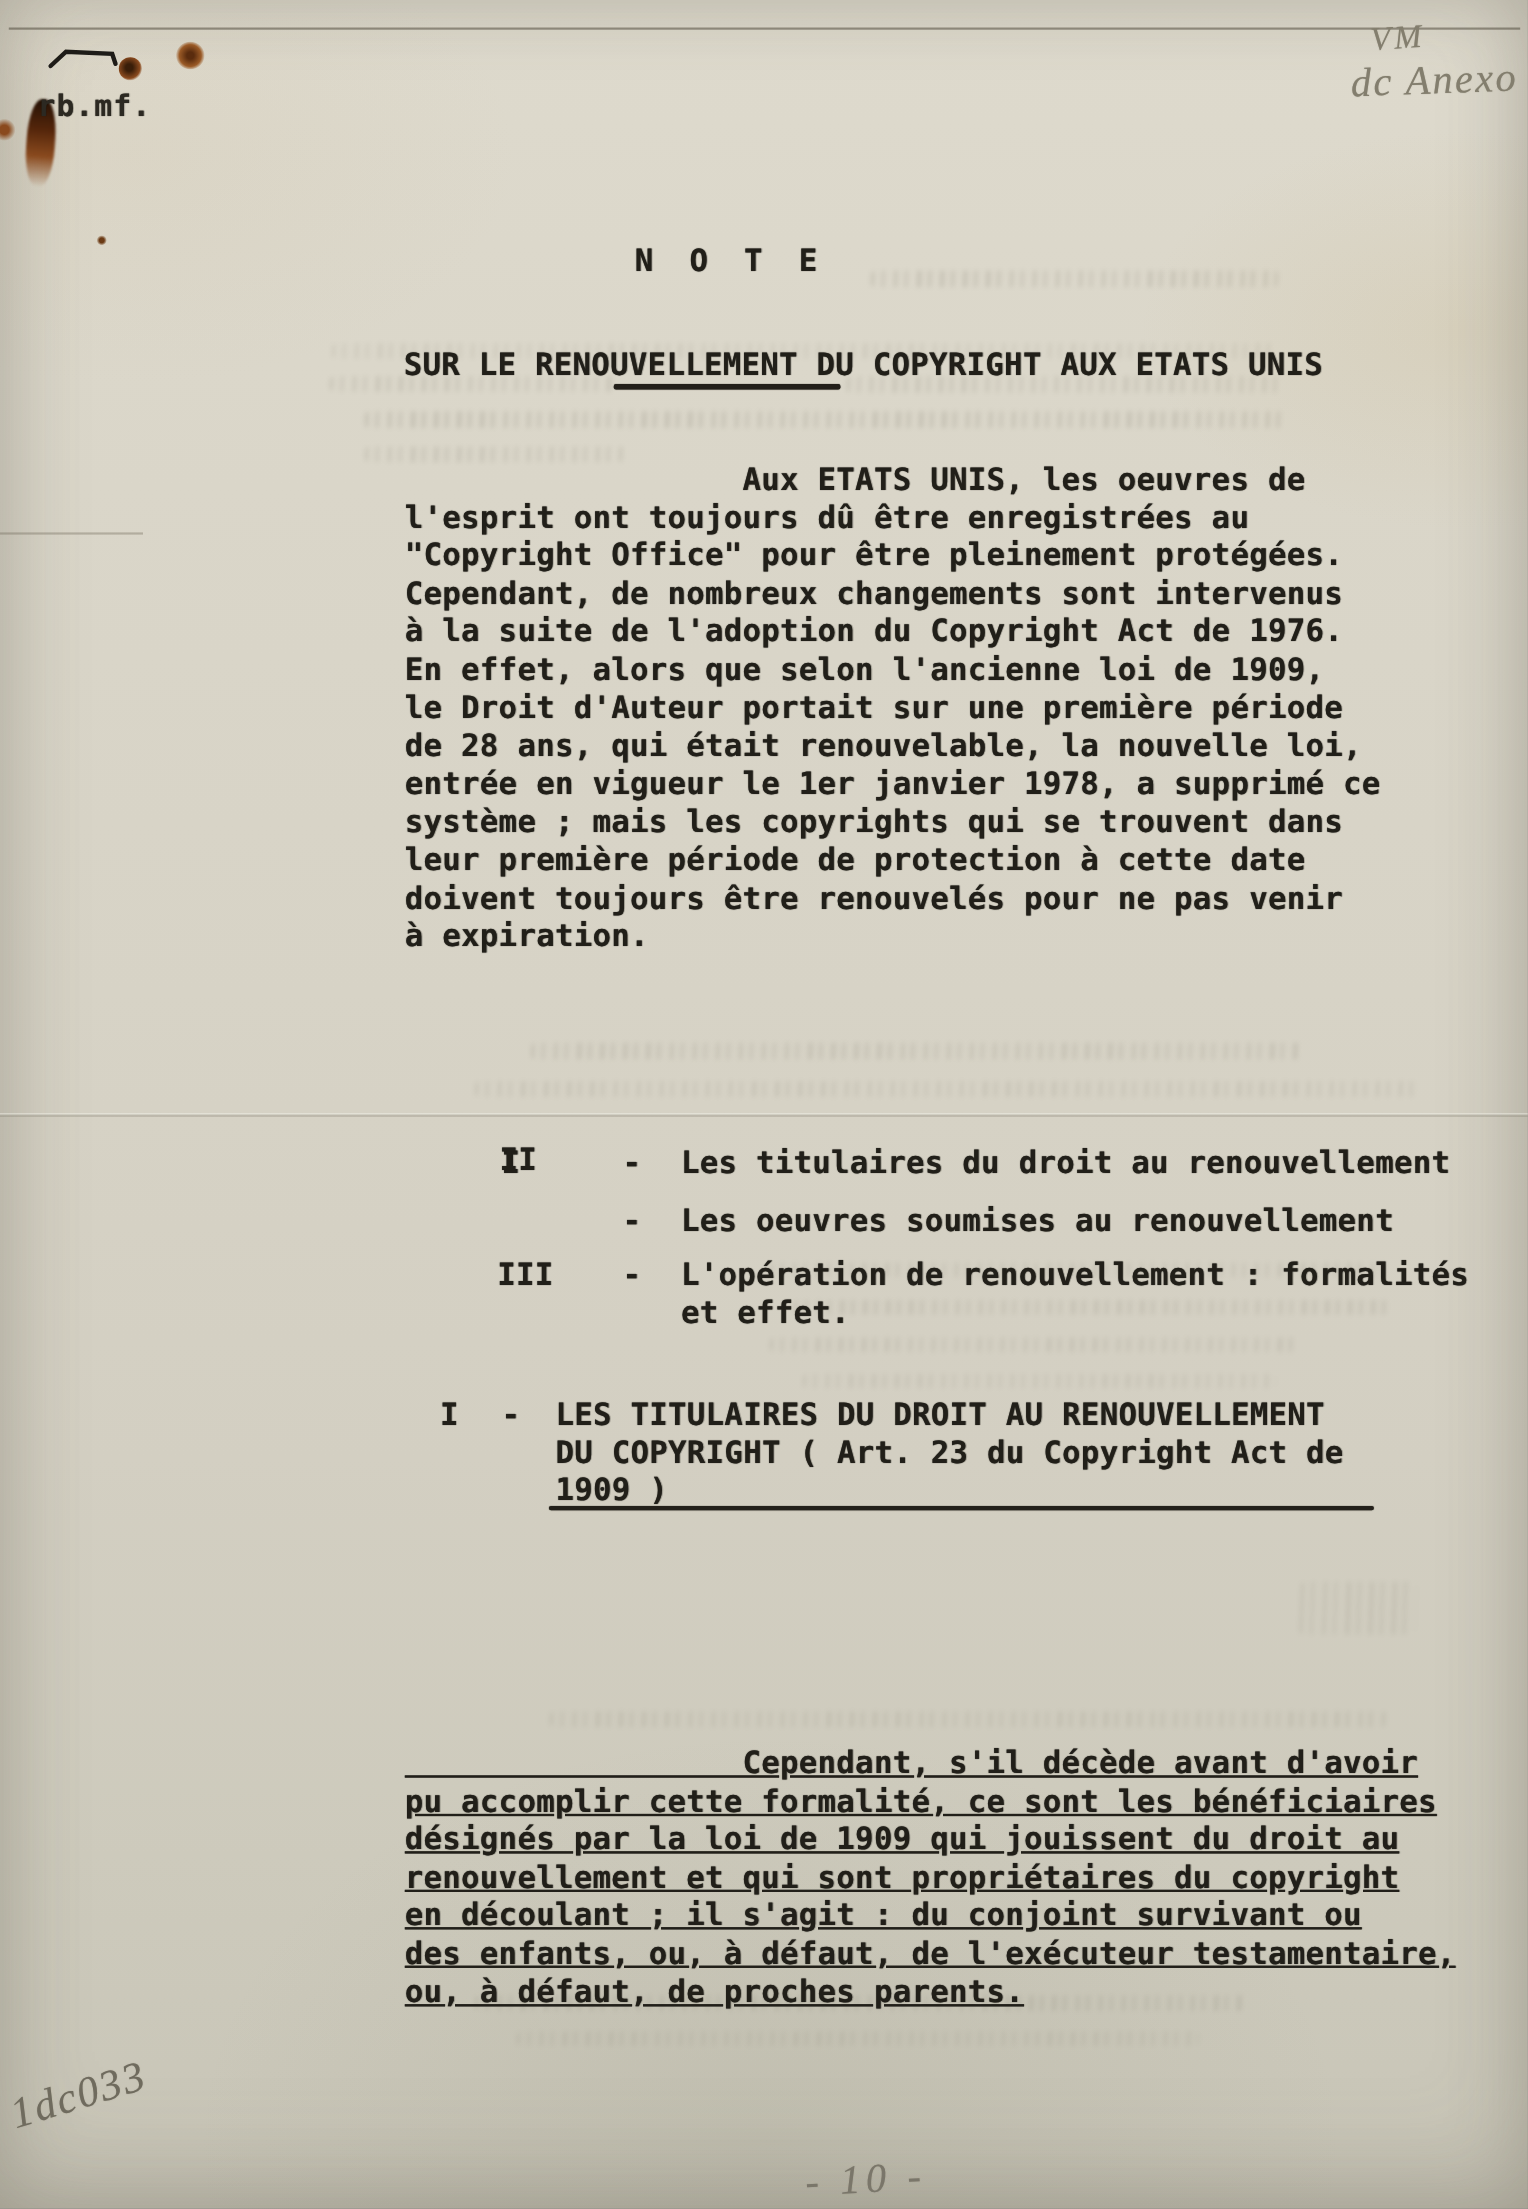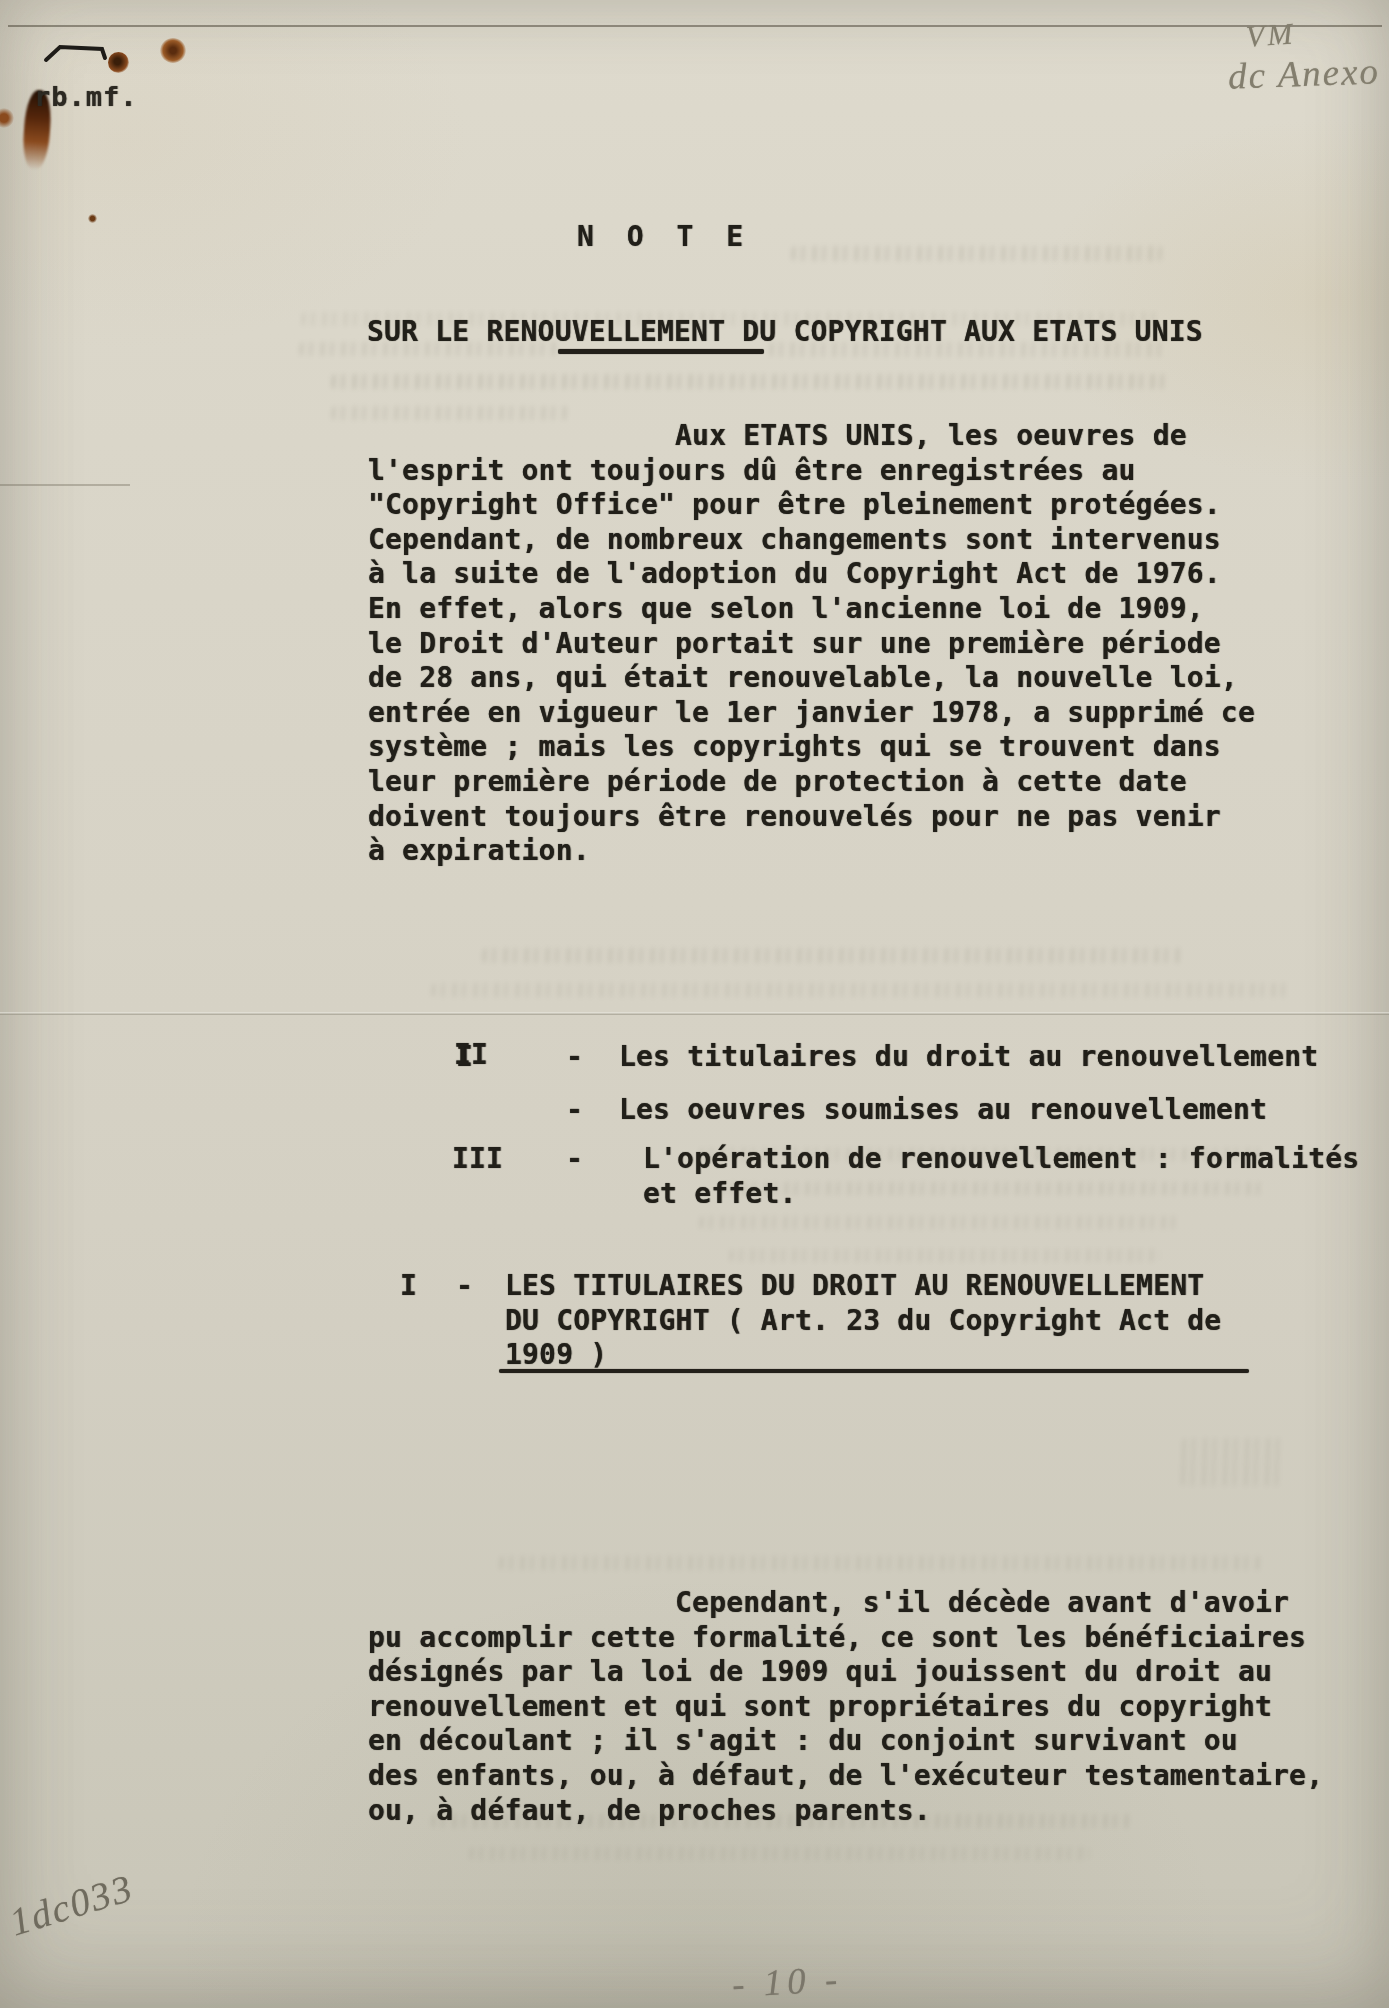--- a/index.html
+++ b/index.html
@@ -113,35 +113,35 @@
     <div class="typed" style="left:456px;top:1040px;">I</div>
     <div class="typed" style="left:566px;top:1040px;">-</div>
     <div class="typed" style="left:619px;top:1040px;">Les titulaires du droit au renouvellement</div>
 
     <div class="typed" style="left:454px;top:1038px;text-align:right;">II</div>
     <div class="typed" style="left:566px;top:1093px;">-</div>
     <div class="typed" style="left:619px;top:1093px;">Les oeuvres soumises au renouvellement</div>
 
     <div class="typed" style="left:452px;top:1142px;">III</div>
     <div class="typed" style="left:566px;top:1142px;">-</div>
-    <div class="typed" style="left:619px;top:1142px;margin-left:24px;">L'opération de renouvellement : formalités
+    <div class="typed" style="left:619px;top:1142px;">L'opération de renouvellement : formalités
 et effet.</div>
   </div>
 
   <div>
     <div class="typed" style="left:400px;top:1269px;">I</div>
     <div class="typed" style="left:456px;top:1269px;">-</div>
     <div class="typed" style="left:505px;top:1269px;">LES TITULAIRES DU DROIT AU RENOUVELLEMENT
 DU COPYRIGHT ( Art. 23 du Copyright Act de
 1909 )</div>
     <div class="rule" style="left:499px;top:1369px;width:750px;height:4px;"></div>
   </div>
 
 
-  <div class="typed" style="left:368px;top:1586px;">                  Cependant, s'il décède avant d'avoir
+  <div class="typed" style="left:368px;top:1586px;text-decoration:underline;">                  Cependant, s'il décède avant d'avoir
 pu accomplir cette formalité, ce sont les bénéficiaires
 désignés par la loi de 1909 qui jouissent du droit au
 renouvellement et qui sont propriétaires du copyright
 en découlant ; il s'agit : du conjoint survivant ou
 des enfants, ou, à défaut, de l'exécuteur testamentaire,
 ou, à défaut, de proches parents.</div>
 
   <div class="pencil" style="left:8px;top:1882px;font-size:39px;transform:rotate(-17deg);letter-spacing:2px;color:#6f6b5e;">1dc033</div>
 
   <div class="pencil" style="left:732px;top:1960px;font-size:37px;transform:rotate(-3deg);letter-spacing:5px;color:#7a766a;">- 10 -</div>

